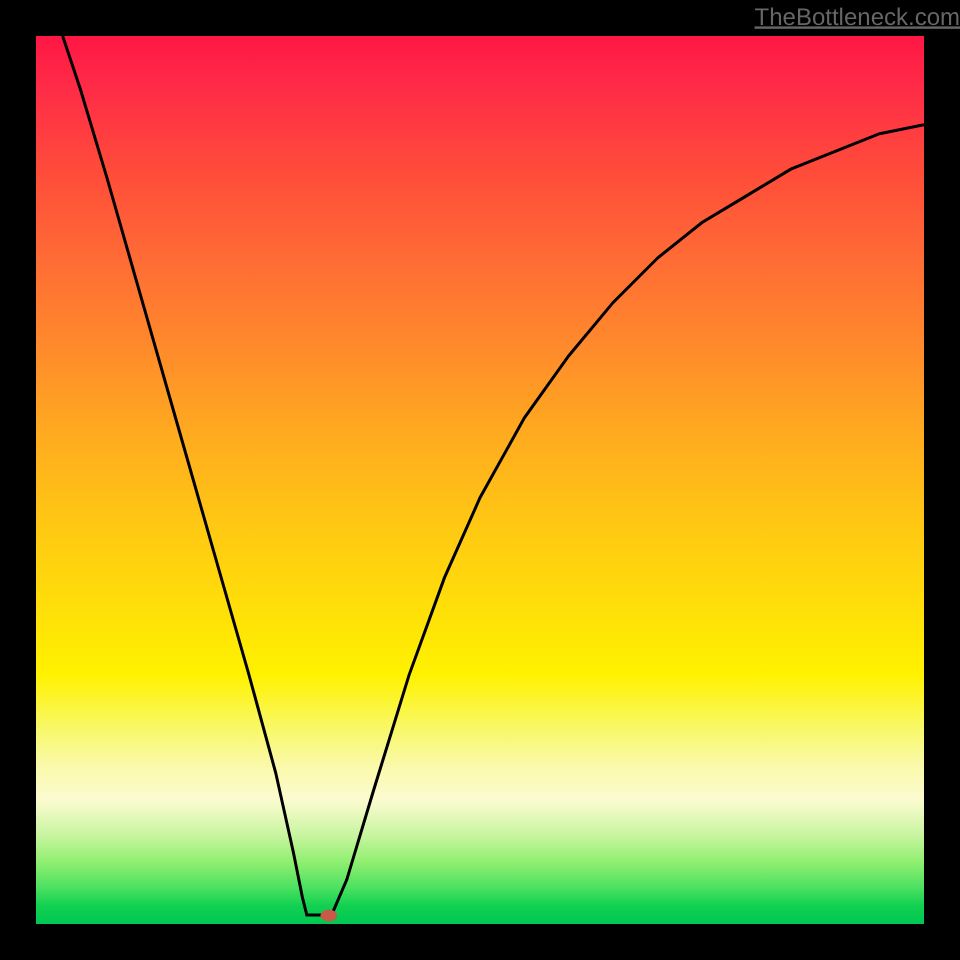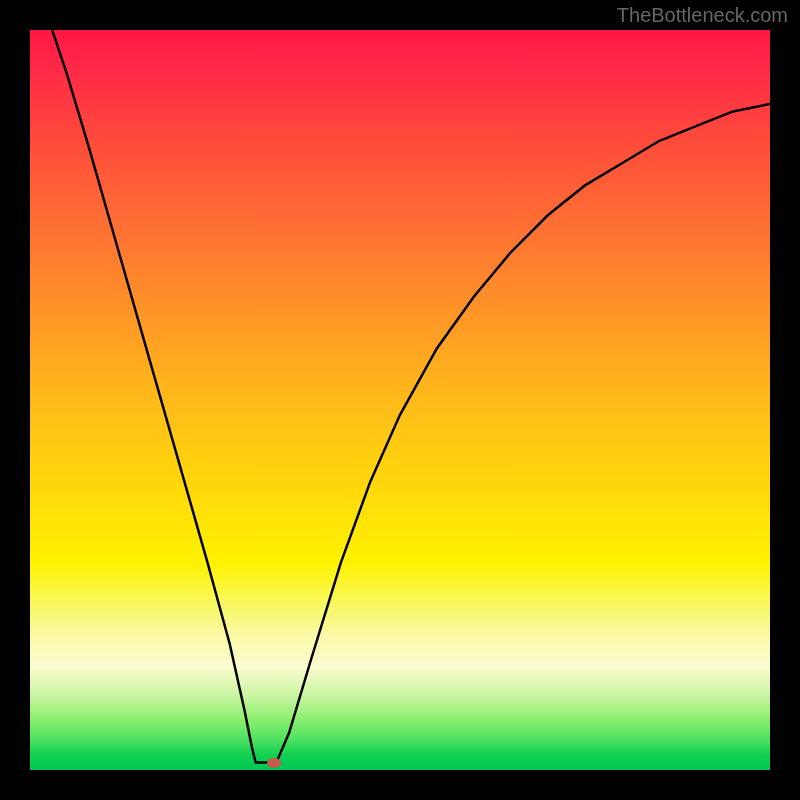--- a/index.html
+++ b/index.html
@@ -10,25 +10,26 @@
     body {
       width: 800px;
       height: 800px;
       background: #000;
       position: relative;
       overflow: hidden;
     }
     .watermark {
       position: absolute;
       top: 4px;
-      right: 12px;
+      right: 0;
       color: #666;
       font-family: Arial, sans-serif;
       font-size: 20px;
       z-index: 10;
+      text-decoration: underline;
     }
     .plot-container {
       position: absolute;
       top: 30px;
       left: 30px;
       width: 740px;
       height: 740px;
       overflow: hidden;
     }
     .gradient-bg {

